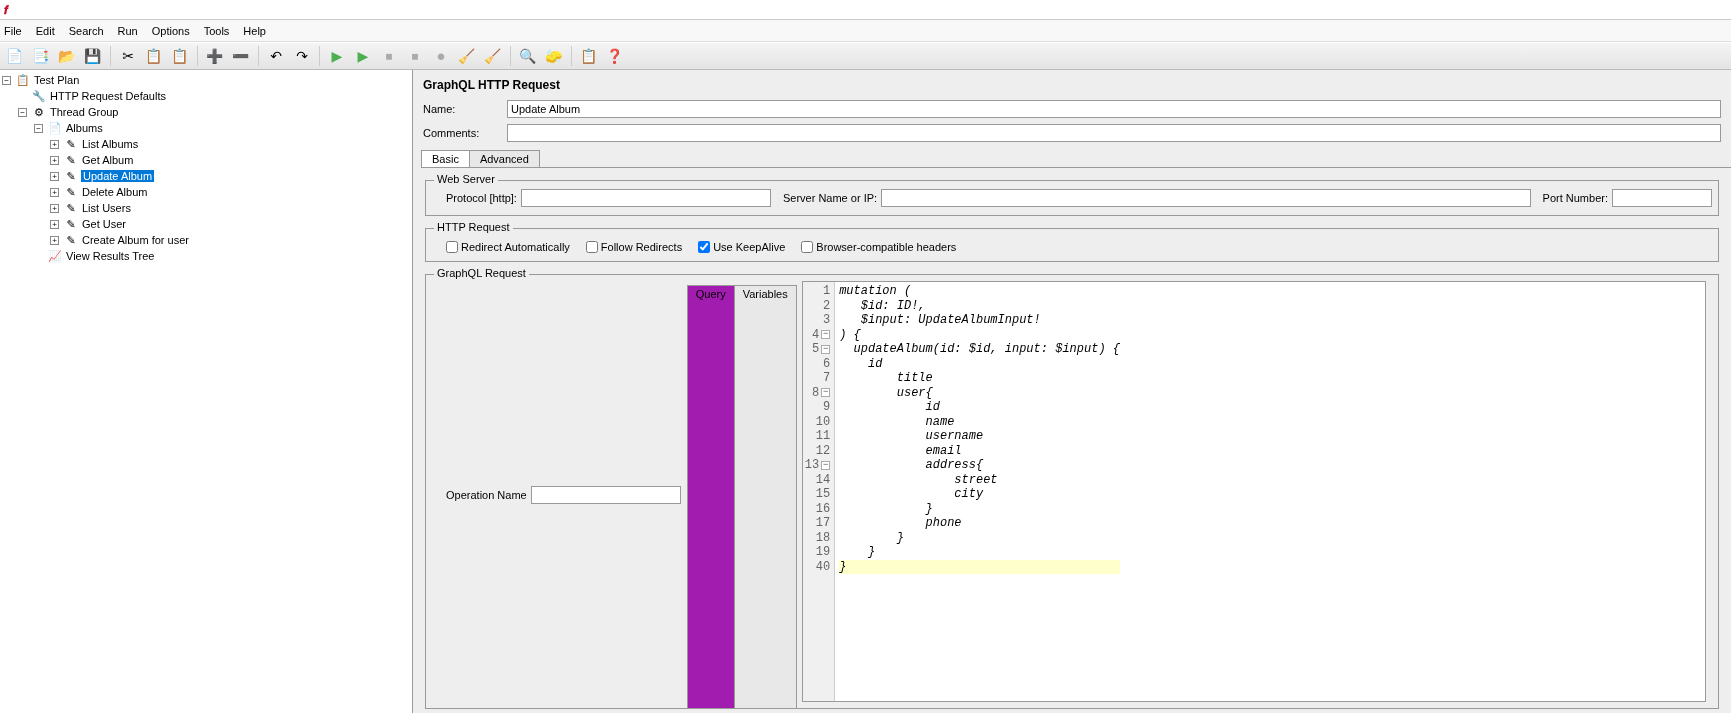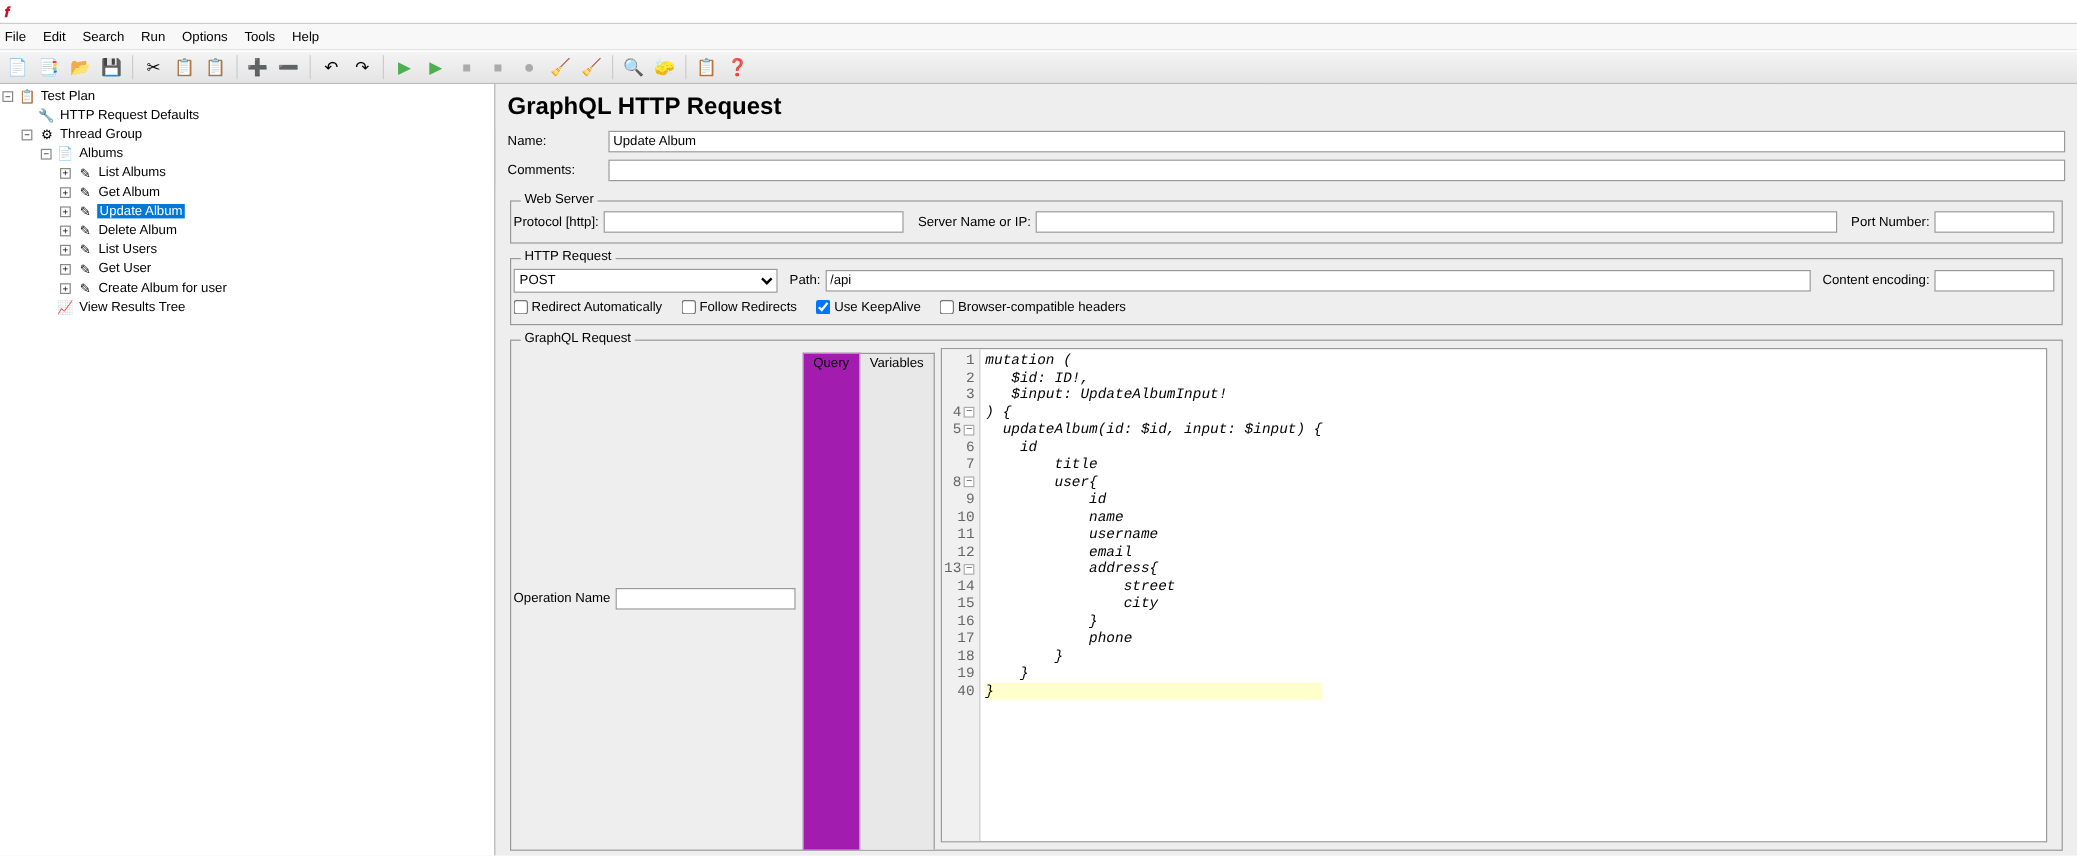--- a/index.html
+++ b/index.html
@@ -15,29 +15,29 @@
 .tree { width: 413px; border-right: 1px solid #999; background:#fff; overflow:auto; padding:2px 0; }
 .tree-row { display:flex; align-items:center; height:16px; white-space:nowrap; cursor:default; }
 .tree-row .icon { width:16px; text-align:center; font-size:11px; margin:0 2px; }
 .tree-row.selected .label { background:#0078d7; color:#fff; padding:0 2px; }
 .tree-row .label { padding:0 1px; }
 .ind1 { padding-left: 2px; }
 .ind2 { padding-left: 18px; }
 .ind3 { padding-left: 34px; }
 .ind4 { padding-left: 50px; }
 .right { flex:1; display:flex; flex-direction:column; background:#eeeeee; overflow:auto; }
-.panel-title { font-size:20px; font-weight:bold; padding:8px 10px 6px 10px; background:#eeeeee;}
+.panel-title { font-size:12px; font-weight:bold; padding:8px 10px 6px 10px; background:#eeeeee;}
 .formrow { display:flex; align-items:center; padding:2px 10px 4px 10px;gap:28px; }
 .formrow label { width:56px; }
 .formrow input[type=text] { flex:1; height:18px; border:1px solid #999; padding:0 3px; background:#fff; font-size:11px;}
 .tabs { display:flex; border-bottom:1px solid #999; margin:4px 0 0 8px; }
 .tab { padding:2px 10px; border:1px solid #999; border-bottom:none; background:#e8e8e8; margin-right:-1px; cursor:pointer; font-size:11px;}
 .tab.active { background:#fff; }
 .inner { background:#eeeeee; padding:4px 8px 0 8px; flex:1; display:flex; flex-direction:column;}
-.fieldset { border:1px solid #999; margin:8px 4px 4px 4px; padding:6px 6px 6px 2px; position:relative; }
+.fieldset { border:1px solid #999; margin:8px 4px 4px 4px; padding:6px 6px 6px 20px; position:relative; }
 .fieldset .legend { position:absolute; top:-8px; left:8px; background:#eeeeee; padding:0 3px; font-size:11px; }
 .frow { display:flex; align-items:center; gap:4px; margin:2px 0; }
 .frow label { white-space:nowrap; }
 .frow input[type=text] { height:18px; border:1px solid #999; padding:0 3px; background:#fff; font-size:11px;}
 .frow select { height:20px; border:1px solid #999; background:#fff; font-size:11px;}
 .chk { display:flex; align-items:center; gap:3px; font-size:11px;}
 .chk input { width:12px; height:12px; }
 .subtabs { display:flex; margin:4px 0 0 6px; }
 .subtab { padding:2px 8px; border:1px solid #999; border-bottom:none; background:#fff; margin-right:-1px; cursor:pointer; font-size:11px;}
 .subtab.active { background:#a21caf; font-weight:normal; }
@@ -165,45 +165,40 @@
   <div class="right">
     <div class="panel-title">GraphQL HTTP Request</div>
     <div class="formrow">
       <label>Name:</label>
       <input type="text" value="Update Album" style="">
     </div>
     <div class="formrow">
       <label>Comments:</label>
       <input type="text" value="" style="">
     </div>
+    <div class="tabs" id="maintabs">
+        <div class="tab active">Basic</div>
+        <div class="tab">Advanced</div>
+      </div>
     <div class="inner">
 
       <div class="fieldset">
         <span class="legend">Web Server</span>
         <div class="frow">
           <label>Protocol [http]:</label>
           <input type="text" style="width: 250px;" value="">
           <label style="margin-left:8px">Server Name or IP:</label>
           <input type="text" style="flex: 1 1 0%;" value="">
           <label style="margin-left:8px">Port Number:</label>
           <input type="text" style="width: 100px;" value="">
         </div>
       </div>
 
       <div class="fieldset">
         <span class="legend">HTTP Request</span>
-        <div class="frow">
-          <select style="width:220px">
-            <option>POST</option>
-          </select>
-          <label style="margin-left:6px">Path:</label>
-          <input type="text" style="flex: 1 1 0%;" value="/api">
-          <label style="margin-left:6px">Content encoding:</label>
-          <input type="text" style="width: 100px;" value="">
-        </div>
         <div class="frow" style="gap:16px; margin-top:6px;">
           <label class="chk">
               <input type="checkbox" style="">
               <span>Redirect Automatically</span>
             </label>
           <label class="chk">
               <input type="checkbox" style="">
               <span>Follow Redirects</span>
             </label>
           <label class="chk">

